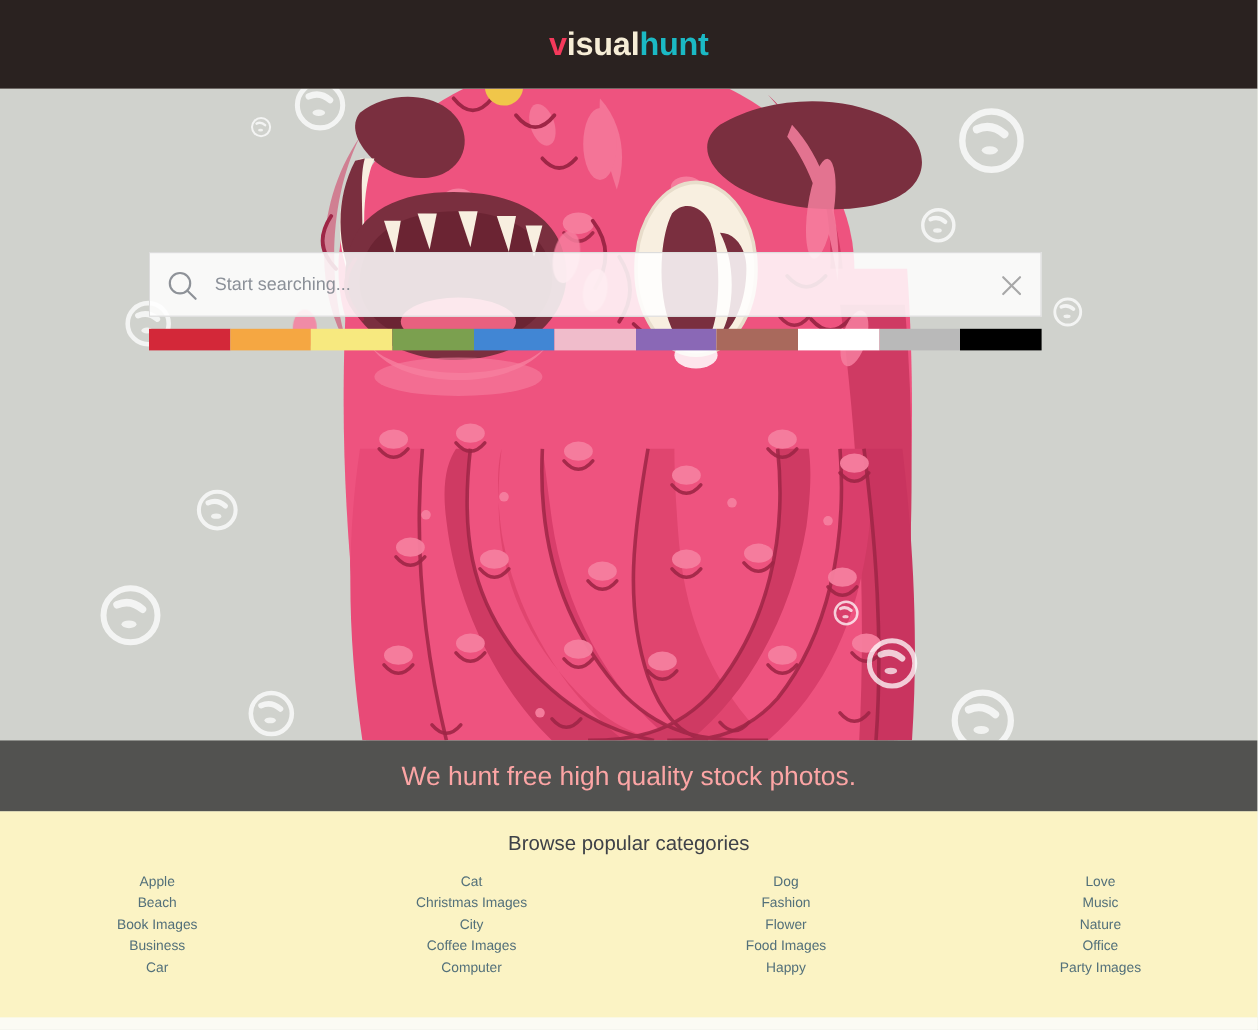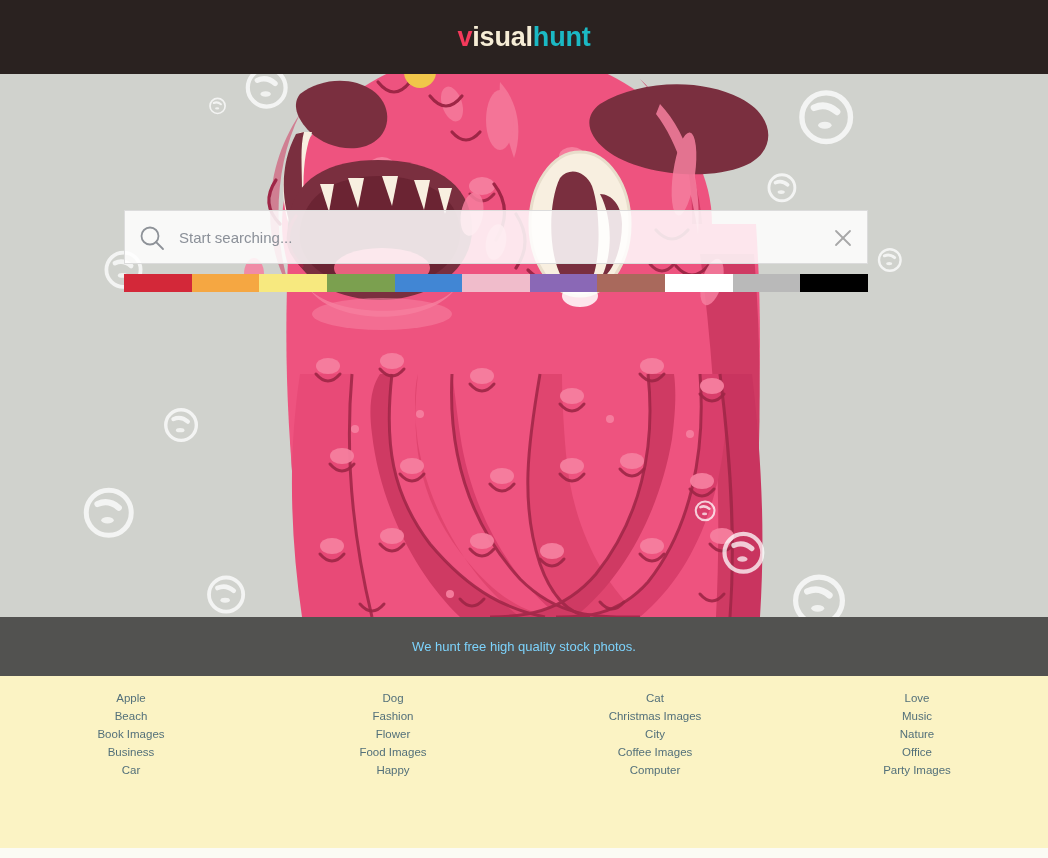--- a/index.html
+++ b/index.html
@@ -59,21 +59,21 @@
   }
   .swatch { height:18px; cursor:pointer; }
 
   
   .tagline {
     position:absolute; left:0; top:617px; width:1048px; height:59px;
     background:#525250;
     display:flex; align-items:center; justify-content:center;
     z-index:7;
   }
-  .tagline-text { color:#7dd3fc; font-size:13px; }
+  .tagline-text { color:#fca5a5; font-size:22px; }
 
   
   .categories {
     position:absolute; left:0; top:676px; width:1048px; height:172px;
     background:#fbf3c4;
   }
   .cat-title {
     text-align:center; padding-top:17px;
     font-size:17px; color:#3e4148; font-weight:normal;
   }
@@ -338,41 +338,42 @@
         <div class="swatch" style="background: rgb(185, 185, 185); flex: 1 1 0px;"></div>
         <div class="swatch" style="background: rgb(0, 0, 0); flex: 1 1 0px;"></div>
       </div>
   </div>
 
   <div class="tagline">
     <span class="tagline-text">We hunt free high quality stock photos.</span>
   </div>
 
   <div class="categories">
+    <h2 class="cat-title">Browse popular categories</h2>
     <div class="cat-grid">
         <div class="cat-col">
           <a class="cat-link">Apple</a>
           <a class="cat-link">Beach</a>
           <a class="cat-link">Book Images</a>
           <a class="cat-link">Business</a>
           <a class="cat-link">Car</a>
         </div>
         <div class="cat-col">
+          <a class="cat-link">Cat</a>
+          <a class="cat-link">Christmas Images</a>
+          <a class="cat-link">City</a>
+          <a class="cat-link">Coffee Images</a>
+          <a class="cat-link">Computer</a>
+        </div>
+        <div class="cat-col">
           <a class="cat-link">Dog</a>
           <a class="cat-link">Fashion</a>
           <a class="cat-link">Flower</a>
           <a class="cat-link">Food Images</a>
           <a class="cat-link">Happy</a>
-        </div>
-        <div class="cat-col">
-          <a class="cat-link">Cat</a>
-          <a class="cat-link">Christmas Images</a>
-          <a class="cat-link">City</a>
-          <a class="cat-link">Coffee Images</a>
-          <a class="cat-link">Computer</a>
         </div>
         <div class="cat-col">
           <a class="cat-link">Love</a>
           <a class="cat-link">Music</a>
           <a class="cat-link">Nature</a>
           <a class="cat-link">Office</a>
           <a class="cat-link">Party Images</a>
         </div>
       </div>
   </div>

